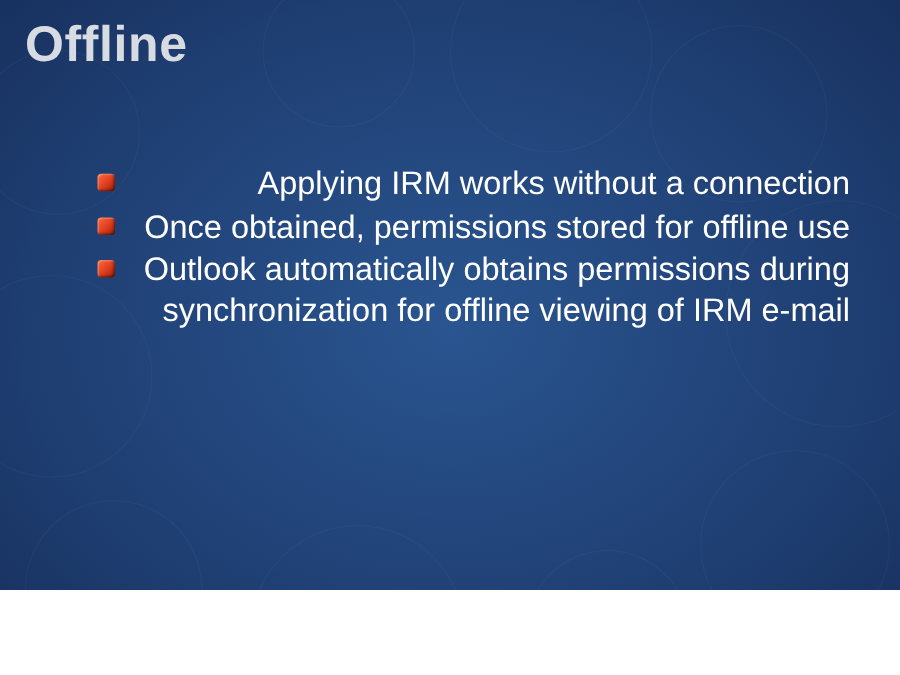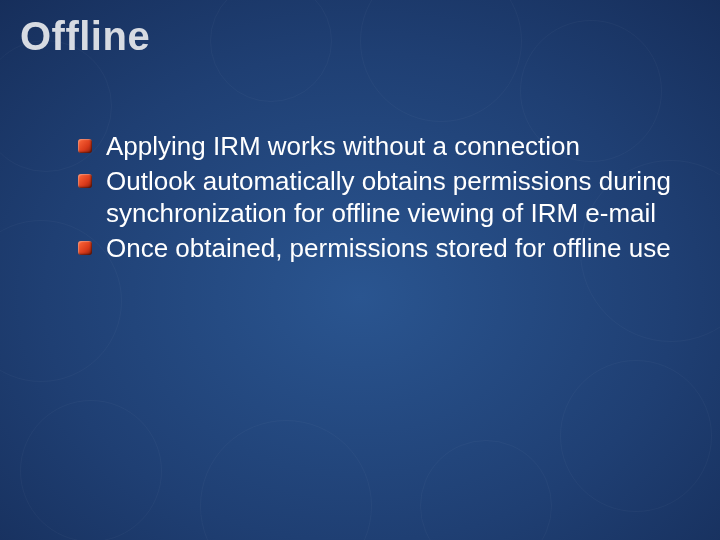--- a/index.html
+++ b/index.html
@@ -6,21 +6,21 @@
     margin: 0;
     padding: 0;
     width: 720px;
     height: 540px;
     overflow: hidden;
     font-family: Arial, Helvetica, sans-serif;
   }
   .slide {
     position: relative;
     width: 720px;
-    height: 540px;
+    height: 472px;
     background: radial-gradient(ellipse 900px 700px at 50% 55%,
                 #2a5590 0%,
                 #1f3f73 35%,
                 #12264f 70%,
                 #0a1735 100%);
     color: #ffffff;
     box-sizing: border-box;
   }
   .bg-circles {
     position: absolute;
@@ -39,20 +39,21 @@
     font-size: 40px;
     font-weight: 700;
     color: #d7dbe2;
     letter-spacing: 0.5px;
   }
   .content {
     position: absolute;
     top: 130px;
     left: 78px;
     right: 40px;
+    text-align: right;
   }
   .item {
     display: flex;
     align-items: flex-start;
     margin-bottom: 2px;
   }
   .bullet {
     flex: 0 0 auto;
     width: 14px;
     height: 14px;
@@ -90,21 +91,21 @@
 
   <div class="title">Offline</div>
 
   <div class="content">
     <div class="item">
       <div class="bullet"></div>
       <div class="text">Applying IRM works without a connection</div>
     </div>
     <div class="item">
       <div class="bullet"></div>
-      <div class="text">Outlook automatically obtains permissions during synchronization for offline viewing of IRM e-mail</div>
+      <div class="text">Once obtained, permissions stored for offline use</div>
     </div>
     <div class="item">
       <div class="bullet"></div>
-      <div class="text">Once obtained, permissions stored for offline use</div>
+      <div class="text">Outlook automatically obtains permissions during synchronization for offline viewing of IRM e-mail</div>
     </div>
   </div>
 
 </div>
 
 </body></html>

